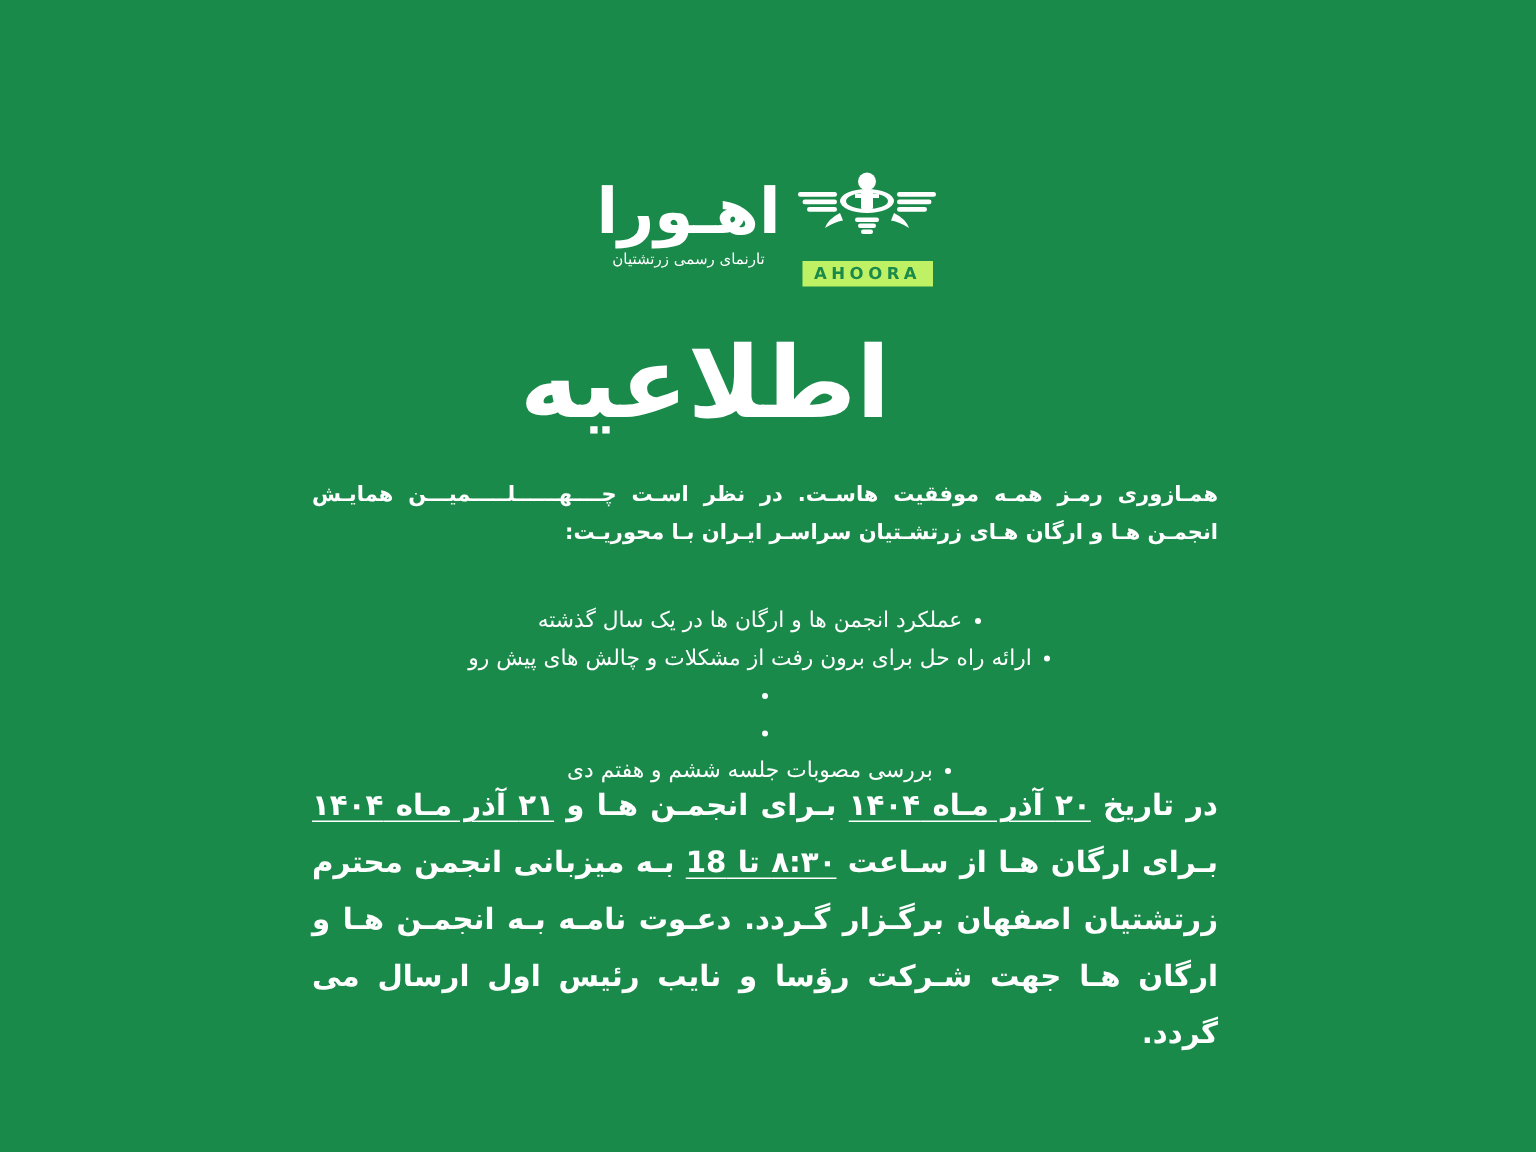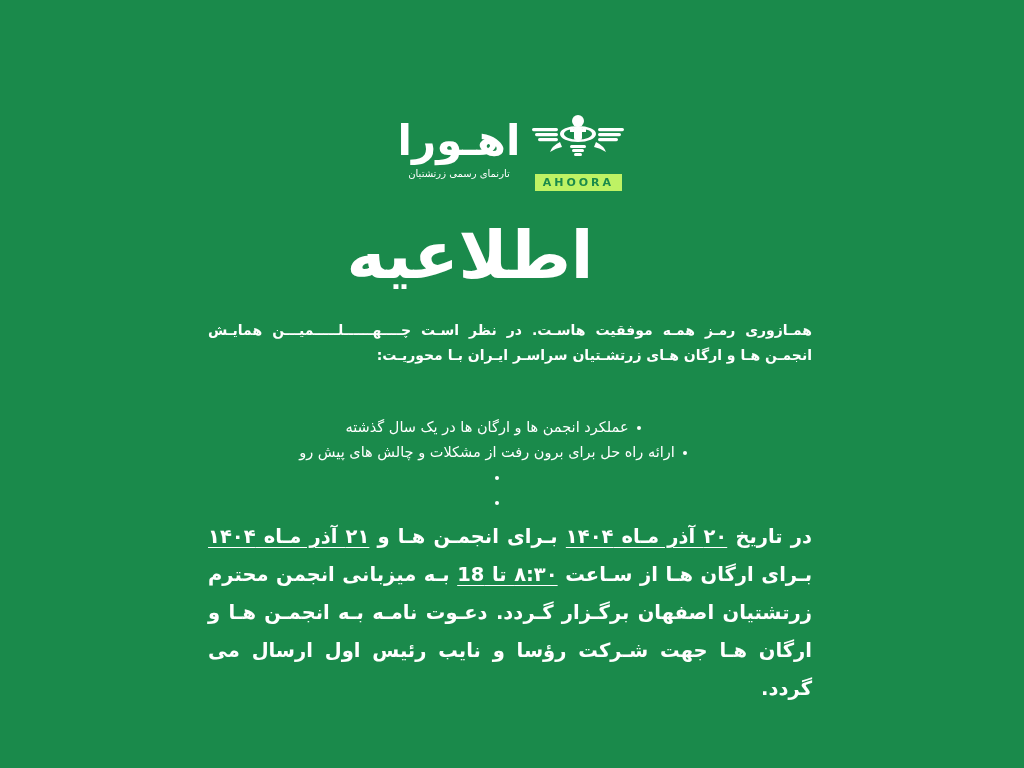--- a/index.html
+++ b/index.html
@@ -103,21 +103,21 @@
     letter-spacing: 0.2px;
   }
 
   
   .bullets {
     position: absolute;
     top: 398px;
     right: 212px;
     width: 604px;
     list-style: none;
-    margin: 17px;
+    margin: 4px;
     padding: 0;
     text-align: center;
     font-size: 14.5px;
     line-height: 1.72;
   }
   .bullets li {
     position: relative;
     display: block;
   }
   .bullets li .dot {
@@ -194,20 +194,21 @@
 
   <div class="title">اطلاعیه</div>
 
   <div class="intro">همـازوری رمـز همـه موفقیت هاسـت. در نظر اسـت چــــهــــــلـــــمیـــن همایـش انجمـن هـا و ارگان هـای زرتشـتیان سراسـر ایـران بـا محوریـت:</div>
 
   <ul class="bullets">
     <li><span class="dot"></span><span>عملکرد انجمن ها و ارگان ها در یک سال گذشته</span></li>
     <li><span class="dot"></span><span>ارائه راه حل برای برون رفت از مشکلات و چالش های پیش رو</span></li>
     <li><span class="dot"></span></li>
     <li><span class="dot"></span></li>
+    <li><span class="dot"></span><span>بررسی مصوبات جلسه ششم و هفتم دی</span></li>
   </ul>
 
   <div class="closing">
     <span>در تاریخ </span><span class="u">۲۰ آذر مـاه ۱۴۰۴</span><span> بـرای انجمـن هـا و </span><span class="u">۲۱ آذر مـاه ۱۴۰۴</span><span> بـرای ارگان هـا</span>
     <span>از سـاعت </span><span class="u">۸:۳۰ تا 18</span><span> بـه میزبانی انجمن محترم زرتشتیان اصفهان برگـزار گـردد. دعـوت نامـه بـه انجمـن هـا و ارگان هـا جهت شـرکت رؤسا و نایب رئیس اول ارسال می گردد.</span>
   </div>
 
 </div>
 
 </body></html>

